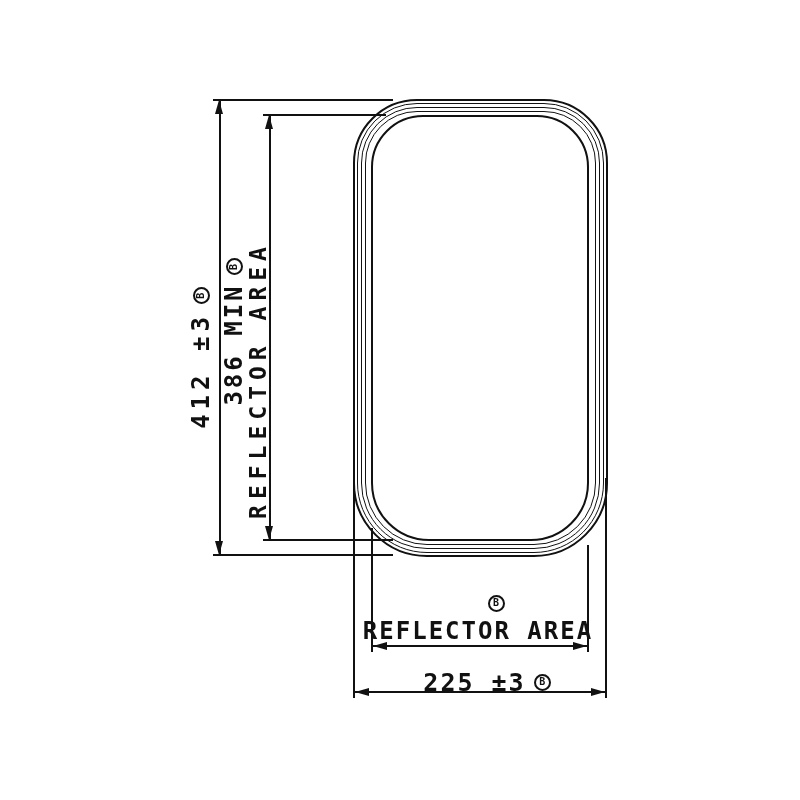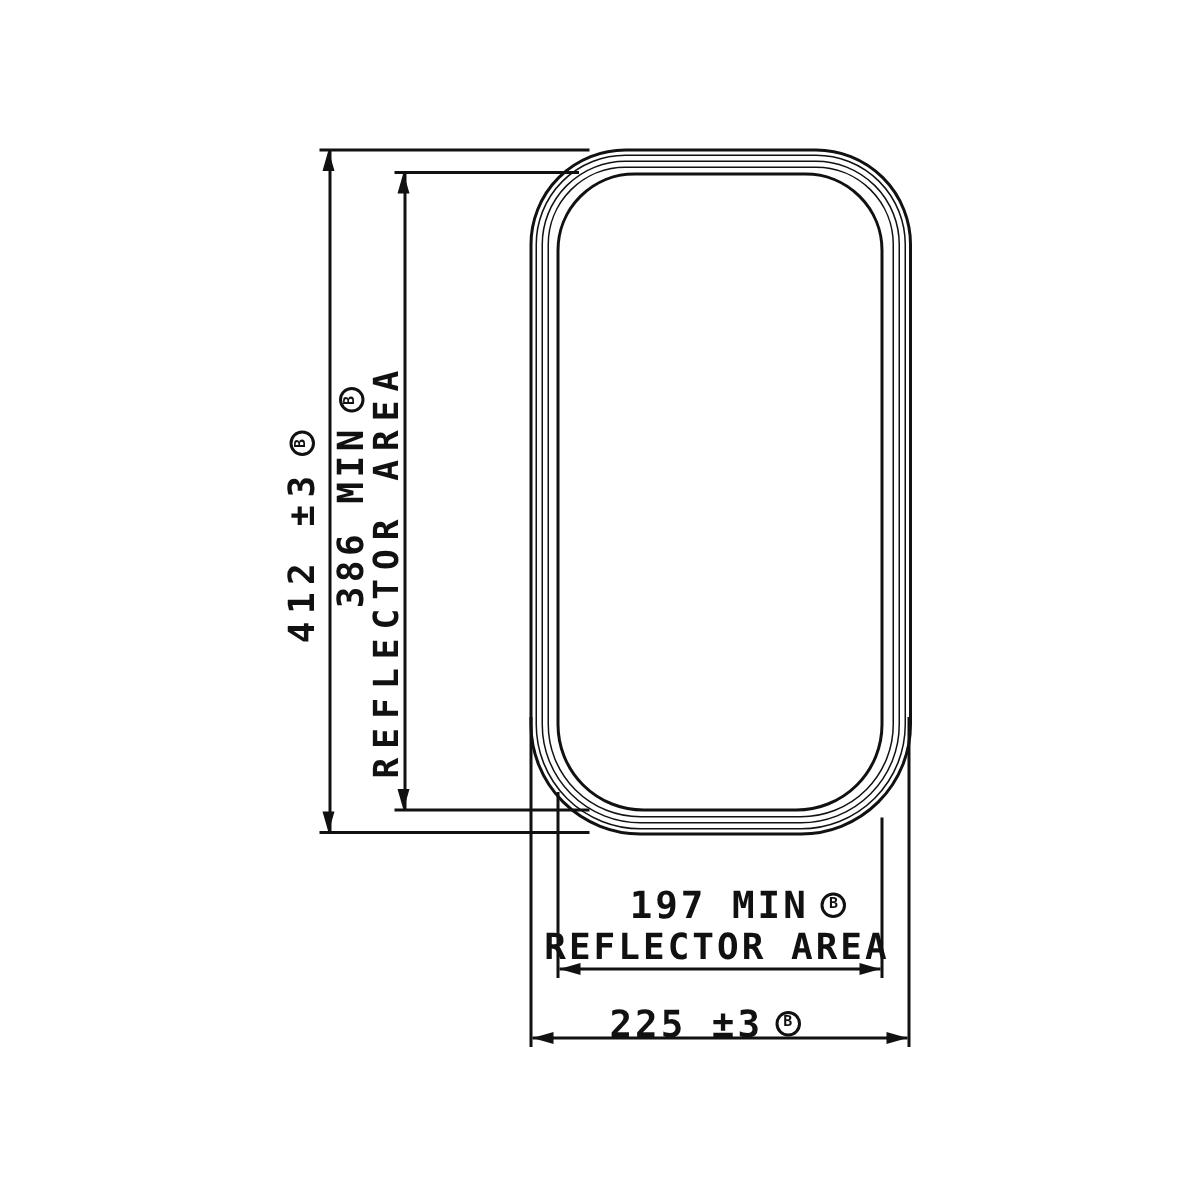--- a/index.html
+++ b/index.html
@@ -62,21 +62,21 @@
     font-weight: bold;
     letter-spacing: 0;
     line-height: 1;
   }
 
   .t-v412 { left:51px;  top:344px; width:300px; height:28px; font-size:24px; letter-spacing:5px; }
   .t-v386 { left:84px;  top:318px; width:300px; height:28px; font-size:24px; letter-spacing:3px; }
   .t-vra  { left:108px; top:366px; width:300px; height:28px; font-size:23px; letter-spacing:6px; }
   .t-h197 { left:342px; top:590px; width:300px; height:26px; font-size:25px; letter-spacing:2px; }
   .t-hra  { left:328px; top:618px; width:300px; height:26px; font-size:24px; letter-spacing:2px; }
-  .t-h225 { left:320px; top:669px; width:300px; height:26px; font-size:25px; letter-spacing:2px; }
+  .t-h225 { left:337px; top:669px; width:300px; height:26px; font-size:25px; letter-spacing:2px; }
 </style>
 </head>
 <body>
 
 <div class="canvas">
 
   <div class="outline o1"></div>
   <div class="outline o2"></div>
   <div class="outline o3"></div>
   <div class="outline o4"></div>
@@ -116,21 +116,20 @@
     <span>386 MIN</span>
     <span class="note-circle">
         <span>B</span>
       </span>
   </div>
   <div class="dim-label vrot t-vra">
     <span>REFLECTOR AREA</span>
   </div>
 
   <div class="dim-label t-h197">
-    <span>197 MIN</span>
     <span class="note-circle">
         <span>B</span>
       </span>
   </div>
   <div class="dim-label t-hra">
     <span>REFLECTOR AREA</span>
   </div>
   <div class="dim-label t-h225">
     <span>225 ±3</span>
     <span class="note-circle">

